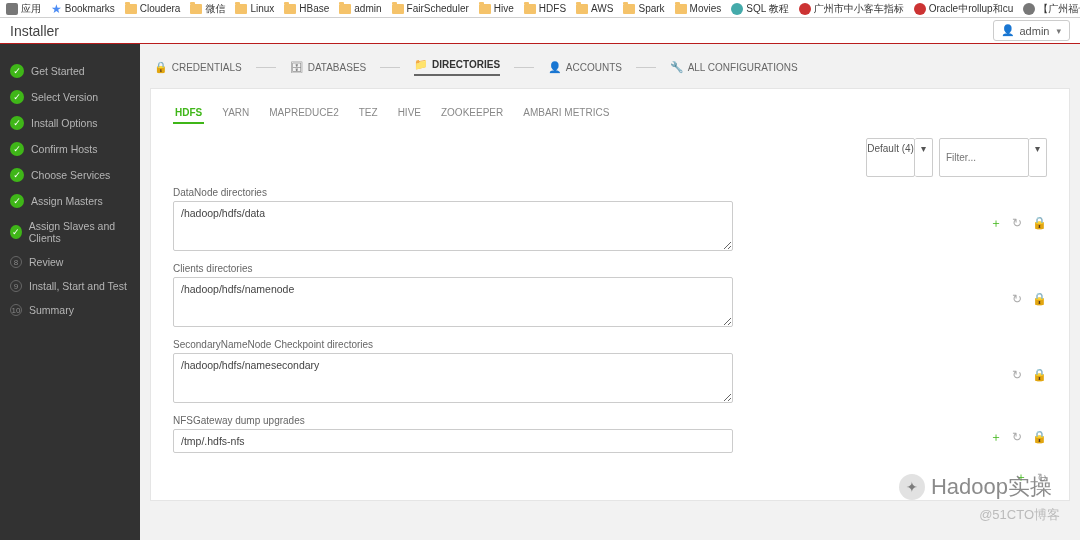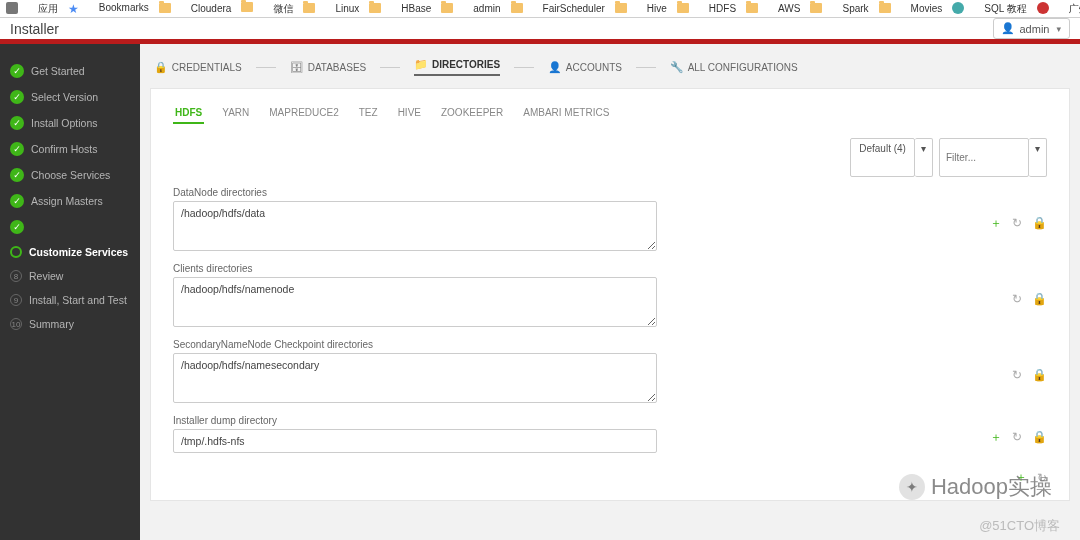--- a/index.html
+++ b/index.html
@@ -1,27 +1,27 @@
 <!DOCTYPE html>
 <html><head>
 <meta charset="utf-8">
 <style>
   * { box-sizing: border-box; margin: 0; padding: 0; font-family: "Helvetica Neue", Arial, sans-serif; }
   body { font-size: 11px; color: #333; background: #fff; width: 1080px; height: 540px; overflow: hidden; }
 
   
   .bookmarks { display:flex; align-items:center; height:18px; border-bottom:1px solid #d0d0d0; padding:0 6px; gap:10px; font-size:10px; color:#333; }
-  .bookmarks .bk { display:flex; align-items:flex-start; gap:20px; cursor:pointer; white-space:nowrap; }
+  .bookmarks .bk { display:flex; align-items:center; gap:3px; cursor:pointer; white-space:nowrap; }
   .bookmarks .folder { width:12px;height:10px; background:#f5c36a; border-radius:1px; position:relative; }
   .bookmarks .folder::before{content:"";position:absolute;top:-2px;left:0;width:5px;height:2px;background:#f5c36a;border-radius:1px 1px 0 0;}
   .bookmarks .ic { width:12px;height:12px;border-radius:2px;display:inline-block; }
   .bookmarks .star{color:#4b8bf4;font-size:12px;}
 
   
-  .installer-bar { display:flex; align-items:center; height:26px; padding:0 10px; border-bottom:5px solid #b91c1c;text-align:right; }
+  .installer-bar { display:flex; align-items:center; height:26px; padding:0 10px; border-bottom:1px solid #b91c1c;text-align:right; }
   .installer-bar .title { font-size:14px; font-weight:500; color:#444; }
   .installer-bar .user { margin-left:auto; border:1px solid #ccc; border-radius:3px; padding:3px 8px; font-size:11px; color:#555; background:#fff; cursor:pointer; display:flex; align-items:center; gap:4px;}
   .installer-bar .caret::after{content:"▾"; font-size:9px; color:#777; margin-left:3px;}
 
   .layout { display:flex; height:calc(540px - 18px - 26px); }
   
   .sidebar { width:140px; background:#323232; color:#b5b5b5; padding-top:14px; font-size:10.5px;}
   .step { display:flex; align-items:center; gap:7px; padding:6px 10px; cursor:pointer; }
   .step .dot { width:14px;height:14px;border-radius:50%;display:flex;align-items:center;justify-content:center;font-size:9px;color:#fff;}
   .step.done .dot{ background:#3fb618; }
@@ -35,40 +35,40 @@
   .wizard-tabs .wt.active { color:#333; border-bottom:2px solid #666; padding-bottom:3px; font-weight:600;}
   .wizard-tabs .sep { flex:0 0 20px; border-top:1px solid #ccc; height:0;}
   .ic2{font-size:11px;}
 
   .panel { background:#fff; border:1px solid #e5e5e5; margin-top:6px; padding:14px 22px; }
   .service-tabs { display:flex; gap:16px; font-size:10px; color:#888; border-bottom:0; margin-bottom:14px;}
   .service-tabs .st{ padding:4px 2px; cursor:pointer; }
   .service-tabs .st.active{ color:#3fb618; border-bottom:2px solid #3fb618; font-weight:600; }
 
   .toolbar{ display:flex; justify-content:flex-end; gap:6px; margin-bottom:8px;}
-  .btn{ border:1px solid #ccc; background:#fff; font-size:10px; padding:4px 8px; color:#555; cursor:pointer; border-radius:2px;}
+  .btn{ border:1px solid #ccc; background:#fff; font-size:10px; padding:4px 0; color:#555; cursor:pointer; border-radius:2px;}
   .btn.split{border-left:0;padding:4px 6px;}
   .filter{ border:1px solid #ccc; border-radius:2px; padding:13px 6px; font-size:10px; color:#999; width:90px;}
   .btn-group{display:flex;}
 
   .section-head{ color:#888; font-size:11px; letter-spacing:0.5px; padding:6px 0; border-bottom:0; display:flex; align-items:center;}
   .section-head .collapse{ margin-left:auto; color:#4b8bf4; cursor:pointer;}
 
   .field{ margin-top:10px; display:flex; align-items:center; gap:16px;}
   .field-main{ flex:1; }
   .field label{ font-size:10px; color:#666; display:block; margin-bottom:3px;}
-  .field textarea, .field input[type=text]{ width:484px; border:1px solid #ccc; border-radius:2px; font-size:10.5px; padding:5px 7px; color:#444; font-family:inherit; resize:both;}
+  .field textarea, .field input[type=text]{ width:560px; border:1px solid #ccc; border-radius:2px; font-size:10.5px; padding:5px 7px; color:#444; font-family:inherit; resize:both;}
   .field textarea{ height:50px; }
   .field-ctl{ display:flex; gap:10px; align-items:center; padding-top:6px; font-size:12px;}
   .fc{ cursor:pointer; }
   .plus{color:#3fb618;} .refresh{color:#aaa;} .lock.blue{color:#2255dd;} .lock.gray{color:#bbb;}
 
   .wm1{position:fixed; right:28px; bottom:38px; font-size:22px; color:#777; display:flex; align-items:center; gap:6px; pointer-events:none; opacity:0.85;}
   .wm1 .wx{width:26px;height:26px;border-radius:50%;background:#ddd;display:flex;align-items:center;justify-content:center;font-size:14px;color:#666;}
-  .wm2{position:fixed; right:20px; bottom:5px; font-size:13px; color:#bbb; pointer-events:none;}
+  .wm2{position:fixed; right:20px; bottom:16px; font-size:13px; color:#bbb; pointer-events:none;}
 </style>
 </head>
 <body>
 
 <div class="bookmarks">
   <span class="bk">
       <span class="ic" style="background:#777;border-radius:2px;"></span>
       <span>应用</span>
     </span>
   <span class="bk">
@@ -153,24 +153,21 @@
       <div class="step done">
         <span class="dot">✓</span>
         <span>Choose Services</span>
       </div>
       <div class="step done">
         <span class="dot">✓</span>
         <span>Assign Masters</span>
       </div>
       <div class="step done">
         <span class="dot">✓</span>
-      </div>
-      <div class="step current">
-        <span class="dot"></span>
-        <span>Customize Services</span>
+        <span>Assign Slaves and Clients</span>
       </div>
       <div class="step pending">
         <span class="dot">8</span>
         <span>Review</span>
       </div>
       <div class="step pending">
         <span class="dot">9</span>
         <span>Install, Start and Test</span>
       </div>
       <div class="step pending">
@@ -247,21 +244,21 @@
             </div>
           </div>
           <div class="field">
             <div class="field-main"><label>SecondaryNameNode Checkpoint directories</label><textarea style="">/hadoop/hdfs/namesecondary</textarea></div>
             <div class="field-ctl">
               <span class="fc refresh">↻</span>
               <span class="fc lock gray">🔒</span>
             </div>
           </div>
           <div class="field">
-            <div class="field-main"><label>Installer dump directory</label><input type="text" value="/tmp/.hdfs-nfs" style=""></div>
+            <div class="field-main"><label>NFSGateway dump upgrades</label><input type="text" value="/tmp/.hdfs-nfs" style=""></div>
             <div class="field-ctl">
               <span class="fc plus">＋</span>
               <span class="fc refresh">↻</span>
               <span class="fc lock gray">🔒</span>
             </div>
           </div>
           <div class="field">
             <div class="field-main"></div>
             <div class="field-ctl">
               <span class="fc plus">＋</span>

